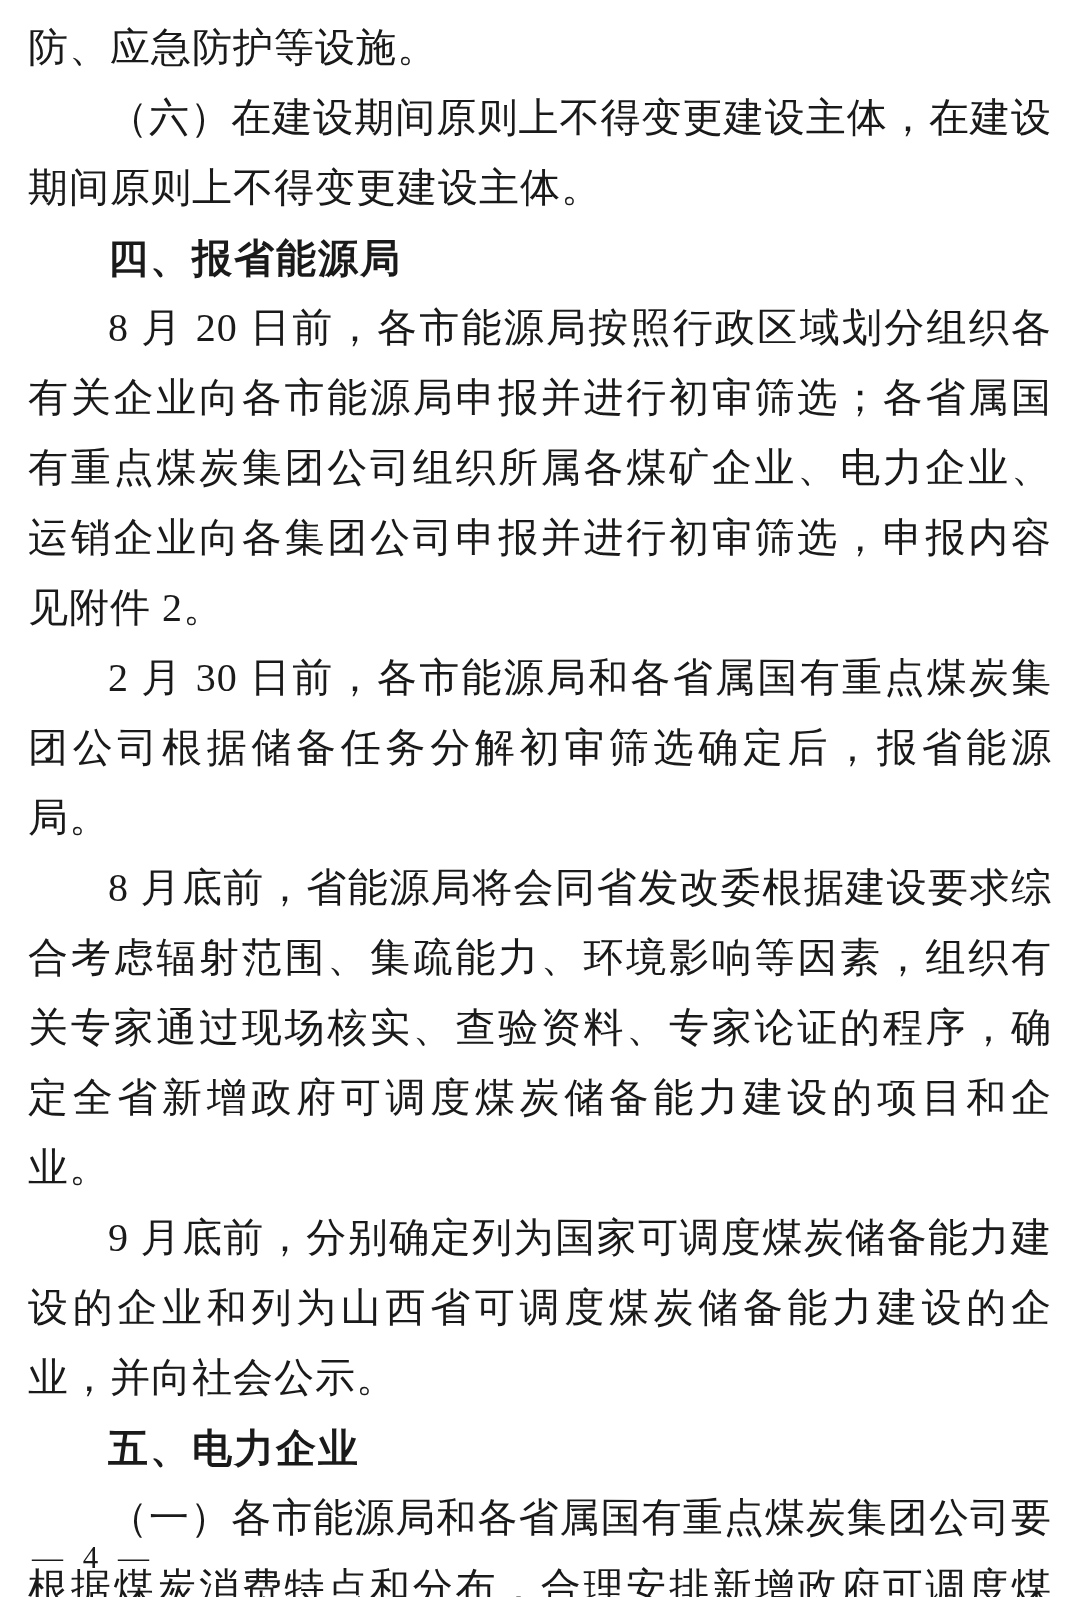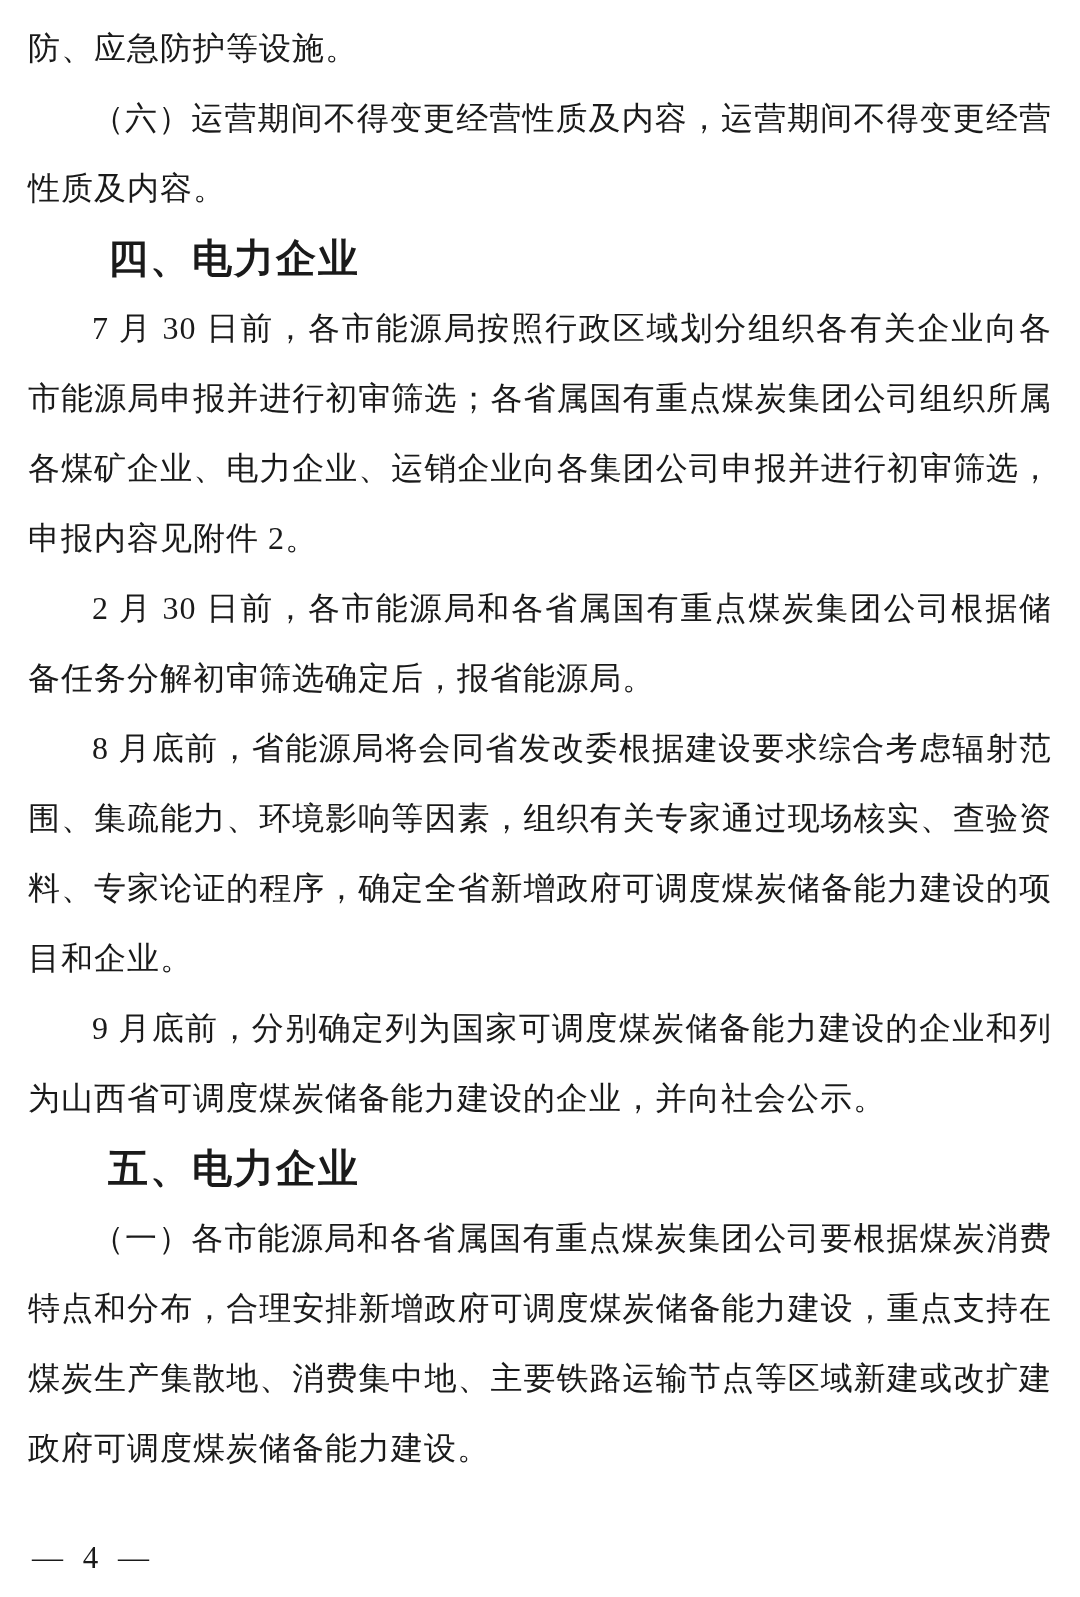--- a/index.html
+++ b/index.html
@@ -16,21 +16,21 @@
     color: #1a1a1a;
   }
   .doc-body {
     position: absolute;
     left: 28px;
     right: 28px;
     top: 13px;
   }
   .para {
     margin: 0;
-    font-size: 32px;
+    font-size: 40px;
     line-height: 70px;
     text-align: justify;
     text-align-last: left;
     text-indent: 2em;
     letter-spacing: 1px;
   }
   .para.no-indent {
     text-indent: 0;
   }
   .heading {
@@ -52,23 +52,23 @@
     font-family: "Liberation Serif", "DejaVu Serif", serif;
     color: #1a1a1a;
   }
 </style>
 </head>
 <body>
 
 <div class="page">
   <div class="doc-body">
     <p class="para no-indent">防、应急防护等设施。</p>
-    <p class="para">（六）运营期间不得变更经营性质及内容，运营期间不得变更经营性质及内容。</p>
-    <h2 class="heading">四、电力企业</h2>
-    <p class="para">7 月 30 日前，各市能源局按照行政区域划分组织各有关企业向各市能源局申报并进行初审筛选；各省属国有重点煤炭集团公司组织所属各煤矿企业、电力企业、运销企业向各集团公司申报并进行初审筛选，申报内容见附件 2。</p>
+    <p class="para">（六）在建设期间原则上不得变更建设主体，在建设期间原则上不得变更建设主体。</p>
+    <h2 class="heading">四、报省能源局</h2>
+    <p class="para">8 月 20 日前，各市能源局按照行政区域划分组织各有关企业向各市能源局申报并进行初审筛选；各省属国有重点煤炭集团公司组织所属各煤矿企业、电力企业、运销企业向各集团公司申报并进行初审筛选，申报内容见附件 2。</p>
     <p class="para">2 月 30 日前，各市能源局和各省属国有重点煤炭集团公司根据储备任务分解初审筛选确定后，报省能源局。</p>
     <p class="para">8 月底前，省能源局将会同省发改委根据建设要求综合考虑辐射范围、集疏能力、环境影响等因素，组织有关专家通过现场核实、查验资料、专家论证的程序，确定全省新增政府可调度煤炭储备能力建设的项目和企业。</p>
     <p class="para">9 月底前，分别确定列为国家可调度煤炭储备能力建设的企业和列为山西省可调度煤炭储备能力建设的企业，并向社会公示。</p>
     <h2 class="heading">五、电力企业</h2>
     <p class="para">（一）各市能源局和各省属国有重点煤炭集团公司要根据煤炭消费特点和分布，合理安排新增政府可调度煤炭储备能力建设，重点支持在煤炭生产集散地、消费集中地、主要铁路运输节点等区域新建或改扩建政府可调度煤炭储备能力建设。</p>
   </div>
   <div class="page-footer">— 4 —</div>
 </div>
 
 </body></html>

